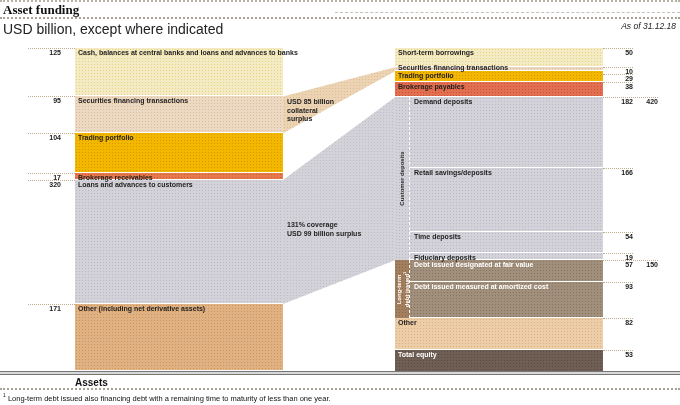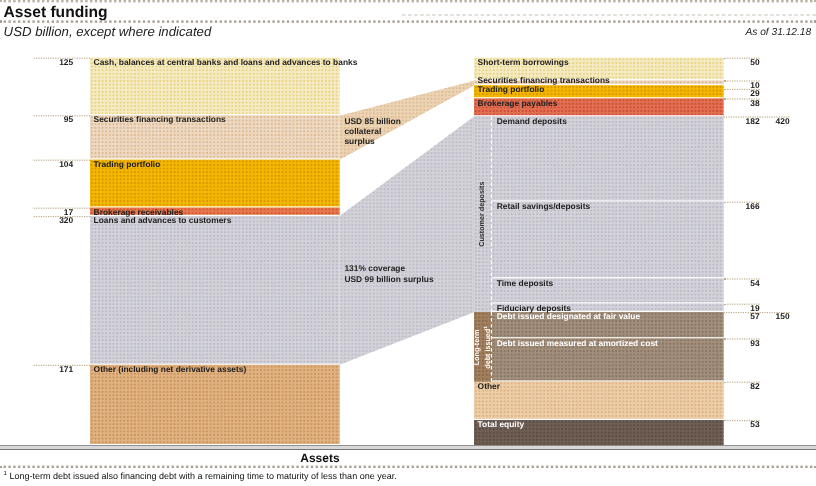--- a/index.html
+++ b/index.html
@@ -1,38 +1,38 @@
 <!DOCTYPE html>
 <html><head>
 <meta charset="utf-8">
 <style>
   html,body{margin:0;padding:0;background:#fff;}
   .page{position:relative;width:680px;height:405px;background:#ffffff;overflow:hidden;
         font-family:"Liberation Sans",sans-serif;color:#1a1a1a;}
   .rule-top{position:absolute;left:0;top:0;width:680px;height:0;border-top:2px dotted #b8b2a4;}
   .rule-dash{position:absolute;left:335px;top:12px;width:345px;height:0;border-top:1px dashed #c6c2b8;}
-  .title{position:absolute;left:3px;top:2px;font-size:13px;font-weight:bold;color:#111;}
+  .title{position:absolute;left:3px;top:2px;font-size:13px;font-weight:bold;color:#111;font-family:Liberation Serif, serif;}
   .title-rule{position:absolute;left:0;top:17px;width:680px;height:0;border-top:2px dotted #a9a294;}
-  .subtitle{position:absolute;left:3px;top:21px;font-size:11px;font-style:italic;color:#222;}
+  .subtitle{position:absolute;left:3px;top:21px;font-size:14px;color:#222;}
   .asof{position:absolute;right:4px;top:21px;font-size:8.5px;font-style:italic;color:#222;}
   .seg{position:absolute;box-sizing:border-box;z-index:2;}
   .band{position:absolute;left:283px;top:48px;width:112px;height:323px;z-index:1;}
   .strip{position:absolute;box-sizing:border-box;z-index:4;border-right:1px dashed #ffffff;}
   .slab{position:absolute;font-size:7px;font-weight:bold;line-height:7px;white-space:nowrap;z-index:5;}
   .glab{position:absolute;font-size:6px;font-weight:bold;line-height:6px;text-align:center;
         white-space:nowrap;z-index:5;transform:rotate(-90deg);}
   .glab sup{font-size:4px;}
   .lead{position:absolute;height:0;border-top:1px dotted #bfae8e;z-index:3;}
   .val{position:absolute;font-size:7px;font-weight:bold;line-height:7px;text-align:right;color:#1a1a1a;z-index:5;}
   .ann{position:absolute;font-size:7px;font-weight:bold;line-height:8.5px;white-space:pre-line;z-index:6;color:#242424;}
   .ann1{left:287px;top:98px;}
   .ann2{left:287px;top:221px;}
   .axis-rule{position:absolute;left:0;top:371px;width:680px;height:4px;
              background:linear-gradient(to bottom,#767676 0 1px,#d8d8d8 1px 3px,#767676 3px 4px);}
-  .axis{position:absolute;top:377px;font-size:10px;font-weight:bold;text-align:right;color:#111;}
+  .axis{position:absolute;top:377px;font-size:10px;font-weight:bold;text-align:left;color:#111;}
   .axisL{left:75px;width:208px;}
   .axisR{left:395px;width:208px;}
   .foot-rule{position:absolute;left:0;top:388px;width:680px;height:0;border-top:2px dotted #a9a294;}
   .footnote{position:absolute;left:3px;top:392px;font-size:7.5px;color:#111;}
   .footnote sup{font-size:5px;}
 </style>
 </head>
 <body>
 
 <div class="page">

